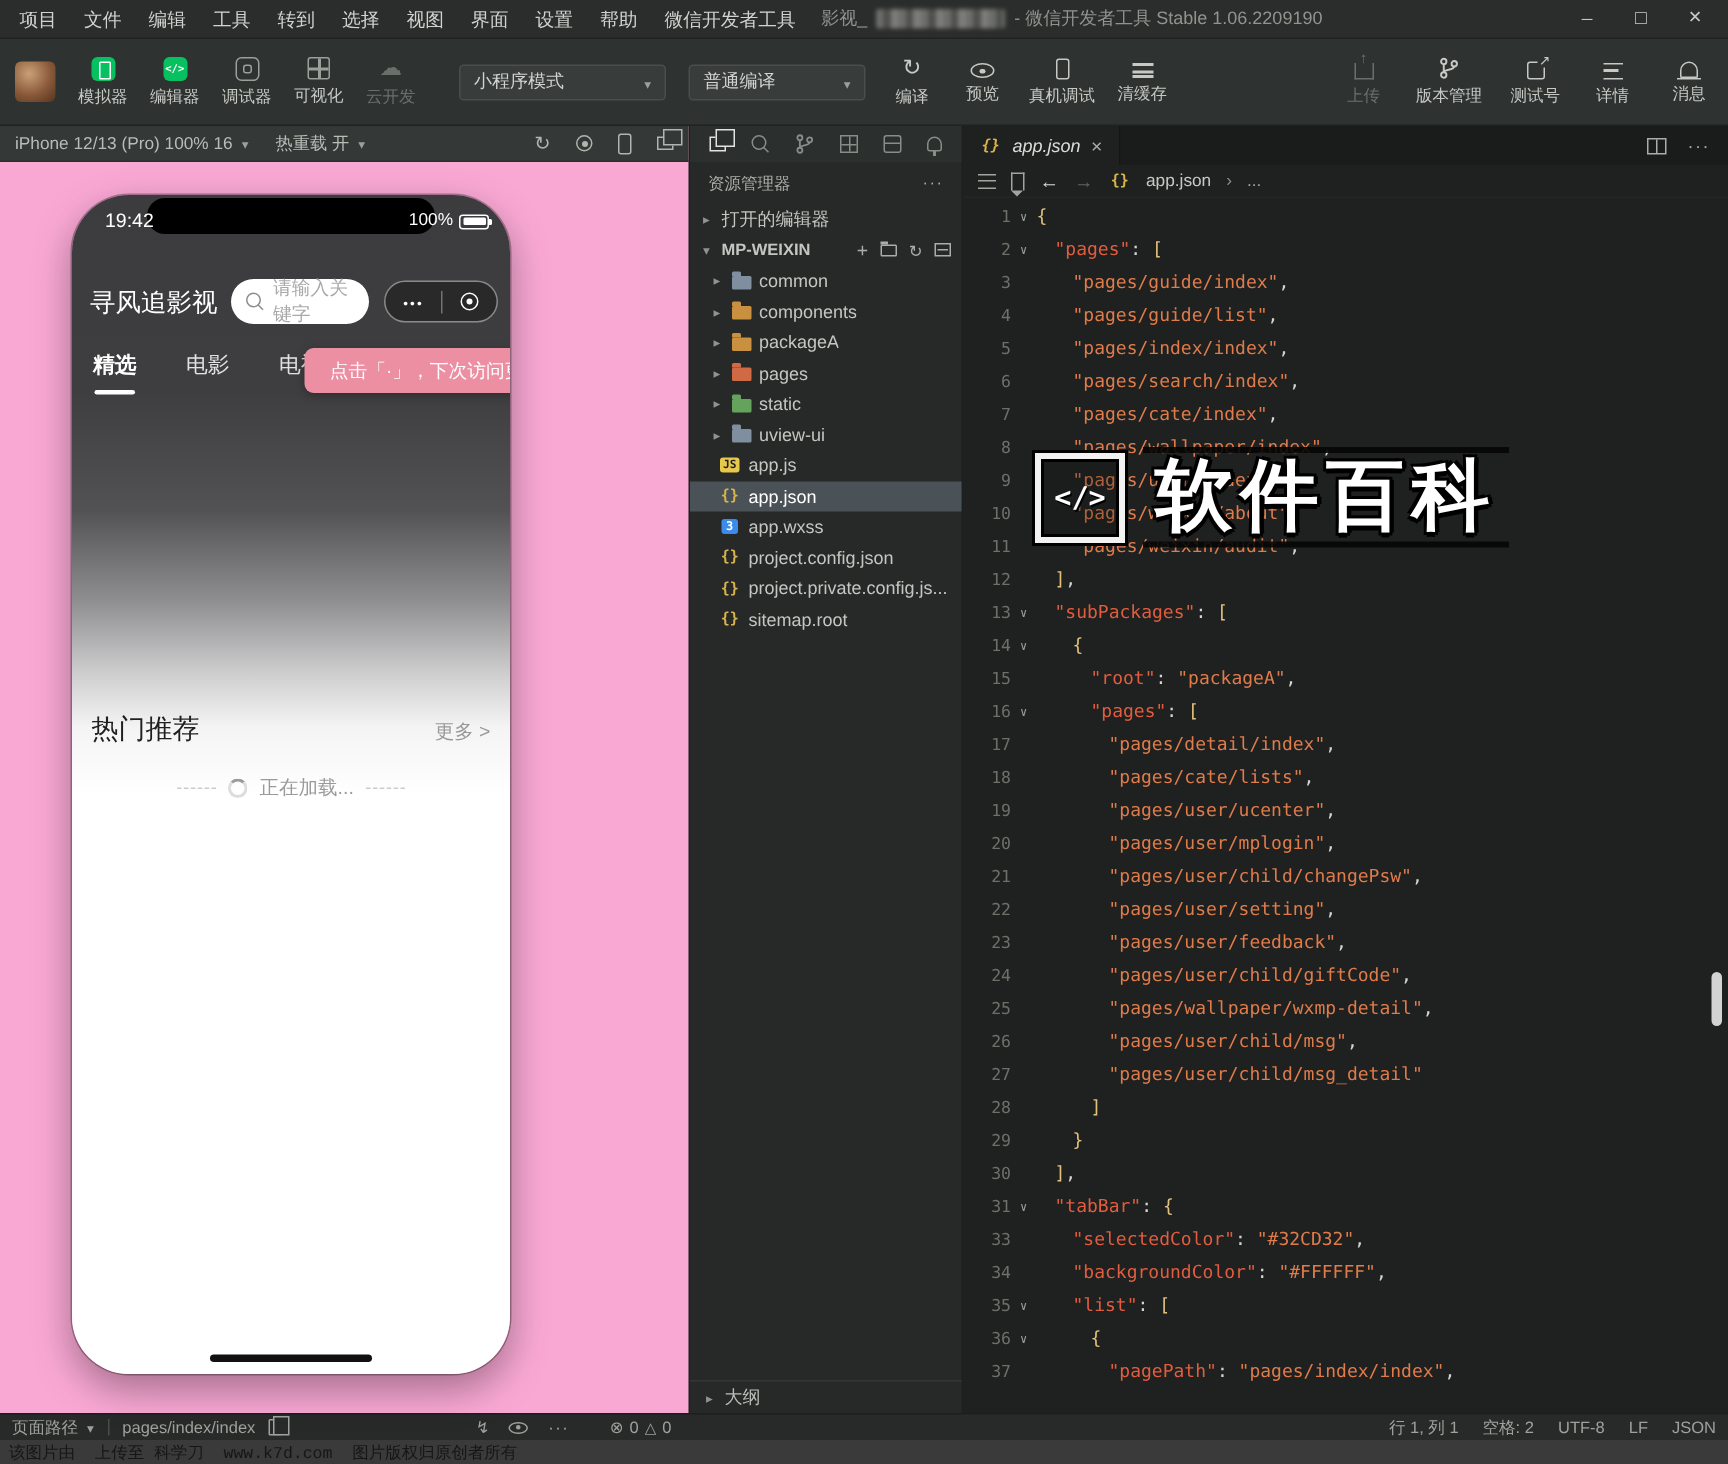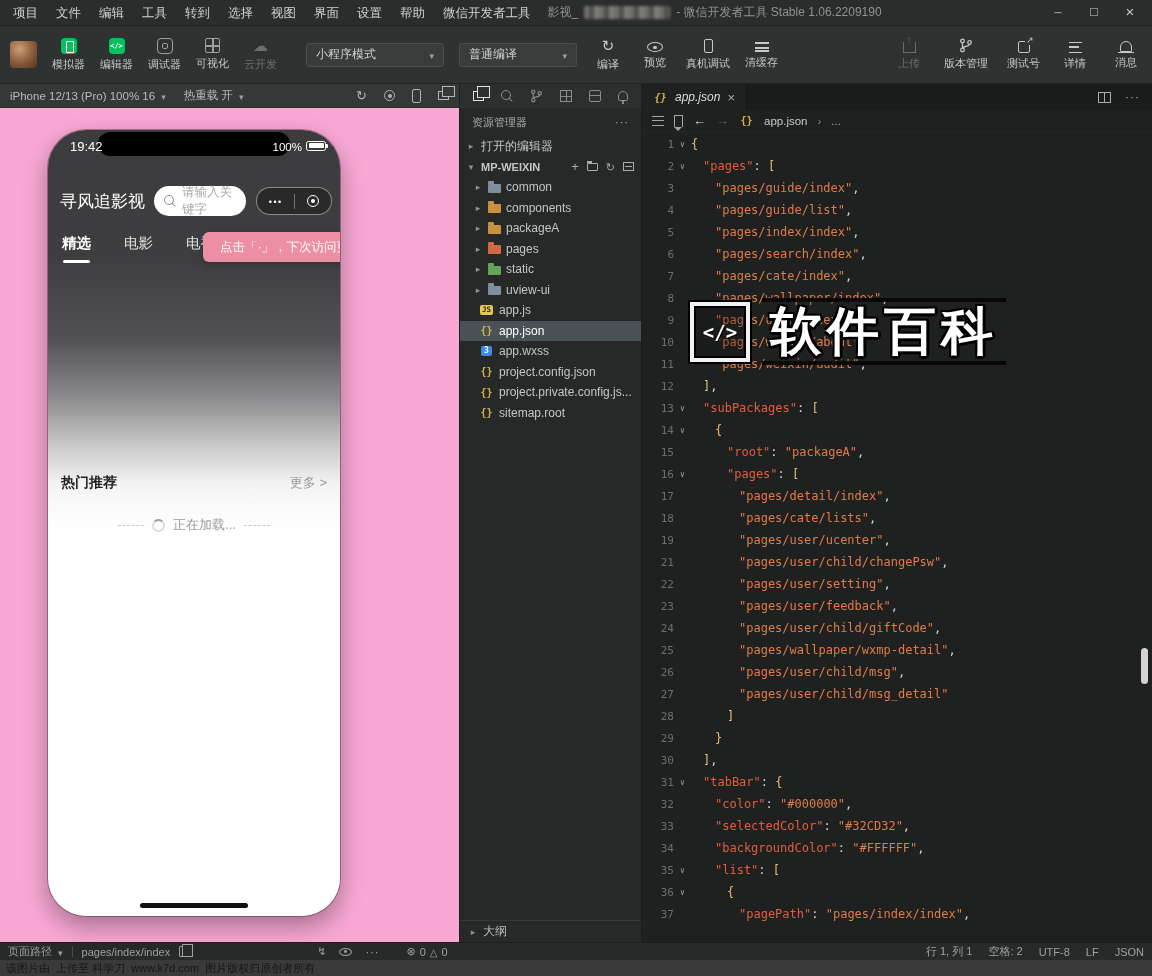--- a/index.html
+++ b/index.html
@@ -66,42 +66,42 @@
   .ic-record::after{content:'';position:absolute;inset:2.5px;border-radius:50%;background:currentColor;}
   .ic-devframe{width:9px;height:14px;border:1.4px solid currentColor;border-radius:2px;display:inline-block;}
   .ic-detach{width:11px;height:9px;border:1.3px solid currentColor;display:inline-block;position:relative;}
   .ic-detach::after{content:'';position:absolute;left:2.5px;bottom:2.5px;width:11px;height:9px;border:1.3px solid currentColor;background:#343836;}
 
   .phone{position:absolute;left:48px;top:46px;width:292px;height:786px;border-radius:38px;overflow:hidden;
     background:linear-gradient(180deg,#3c3c3e 0px,#3e3e40 130px,#525254 210px,#8e8e90 270px,#cfcfd0 320px,#f4f4f4 355px,#ffffff 400px);
     box-shadow:0 0 0 1px rgba(0,0,0,.3),0 10px 26px rgba(0,0,0,.35);}
   .notch{position:absolute;top:2px;left:50%;transform:translateX(-50%);width:192px;height:24px;background:#000;border-radius:14px;}
   .p-status{position:absolute;top:9px;left:22px;right:14px;display:flex;justify-content:space-between;align-items:center;color:#fff;font-size:13px;}
-  .p-batt{display:flex;align-items:flex-start;gap:4px;font-size:11.5px;}
+  .p-batt{display:flex;align-items:flex-end;gap:4px;font-size:11.5px;}
   .batt-ic{width:20px;height:10px;border:1px solid #fff;border-radius:2.5px;position:relative;display:inline-block;}
   .batt-ic::before{content:'';position:absolute;inset:1.5px;background:#fff;border-radius:1px;}
   .batt-ic::after{content:'';position:absolute;right:-3px;top:2.5px;width:1.8px;height:4px;background:#fff;border-radius:0 1px 1px 0;}
   .p-header{position:absolute;top:56px;left:12px;right:8px;display:flex;align-items:center;}
   .p-title{font-size:17px;color:#fff;width:94px;flex:none;}
   .p-search{flex:1;height:30px;background:#fff;border-radius:16px;display:flex;align-items:center;padding:0 10px;gap:6px;color:#a9a9a9;font-size:12.5px;}
   .mag{position:relative;width:12px;height:12px;flex:none;color:#8c8c8c;}
   .mag::before{content:'';position:absolute;width:8px;height:8px;border:1.4px solid currentColor;border-radius:50%;left:0;top:0;}
   .mag::after{content:'';position:absolute;width:4.5px;height:1.4px;background:currentColor;transform:rotate(45deg);left:7px;top:9px;}
   .p-capsule{width:76px;height:28px;margin-left:10px;background:rgba(25,25,25,.55);border:1px solid rgba(255,255,255,.45);border-radius:15px;display:flex;align-items:center;justify-content:space-evenly;flex:none;}
   .cap-dots::after{content:'•••';color:#fff;font-size:9px;letter-spacing:1.5px;}
   .cap-div{width:1px;height:15px;background:rgba(255,255,255,.35);}
   .cap-target{width:12px;height:12px;border:1.4px solid #fff;border-radius:50%;position:relative;}
   .cap-target::after{content:'';position:absolute;inset:3px;background:#fff;border-radius:50%;}
   .p-tabs{position:absolute;top:104px;left:14px;display:flex;gap:33px;color:rgba(255,255,255,.85);font-size:14.5px;}
   .p-tab.active{font-weight:bold;color:#fff;position:relative;text-align:center;}
   .p-tab.active::after{content:'';position:absolute;left:1px;right:1px;bottom:-10px;height:3px;background:#fff;border-radius:2px;}
   .p-tooltip{position:absolute;top:102px;left:155px;width:188px;height:30px;background:#ec8fa3;border-radius:6px;color:#fff;font-size:12.5px;display:flex;align-items:center;justify-content:center;z-index:4;box-shadow:0 2px 6px rgba(0,0,0,.25);white-space:nowrap;}
   .p-tooltip::before{content:'';position:absolute;top:-6px;left:148px;border-left:7px solid transparent;border-right:7px solid transparent;border-bottom:7px solid #ec8fa3;}
   .p-section{position:absolute;top:344px;left:13px;right:13px;display:flex;align-items:baseline;justify-content:space-between;}
-  .p-sec-title{font-size:14px;font-weight:bold;color:#1f1f1f;}
+  .p-sec-title{font-size:18px;font-weight:normal;color:#1f1f1f;}
   .p-more{font-size:13px;color:#999;}
   .p-loading{position:absolute;top:386px;left:0;right:0;display:flex;align-items:center;justify-content:center;gap:8px;color:#9a9a9a;font-size:13px;}
   .dash{width:26px;border-top:1px dashed #ccc;}
   .spin{width:13px;height:13px;border:2px solid #ddd;border-top-color:#9a9a9a;border-radius:50%;flex:none;}
   .home-bar{position:absolute;bottom:8px;left:50%;transform:translateX(-50%);width:108px;height:5px;background:#111;border-radius:3px;}
 
   
   #explorer{width:182px;background:#262927;border-right:1px solid #1c1f1d;position:relative;font-size:12px;}
   .exp-icons{height:24px;display:flex;align-items:center;justify-content:space-between;padding:0 13px;background:#2b2f2d;color:#888d88;}
   .exp-icons .on{color:#e0e3e0;}
@@ -183,21 +183,21 @@
   .sb-div{width:1px;height:11px;background:#4a4e4b;}
   .ic-copy{width:9px;height:11px;border:1.2px solid #9da29d;border-radius:1px;position:relative;display:inline-block;}
   .ic-copy::after{content:'';position:absolute;left:2px;top:-3px;width:9px;height:11px;border:1.2px solid #9da29d;background:#272a28;}
   .sb-mid{display:flex;align-items:center;gap:13px;margin-left:120px;}
   .ic-bolt::after{content:'↯';font-size:11px;}
   .sb-probs{display:flex;align-items:center;gap:4px;margin-left:18px;}
   .ic-err::after{content:'⊗';font-size:11px;}
   .ic-warn::after{content:'△';font-size:10px;}
   .sb-right{margin-left:auto;display:flex;gap:16px;align-items:center;white-space:nowrap;}
   #footer{height:16px;background:#3a3a3a;color:#161616;font-size:11px;display:flex;align-items:center;padding:0 6px;}
-  #footer span{white-space:pre;}
+  #footer span{white-space:pre;font-family:Liberation Mono, monospace;}
   .sbic-eye{width:13px;height:8px;border:1.2px solid currentColor;border-radius:50%;position:relative;display:inline-block;}
   .sbic-eye::after{content:'';position:absolute;left:4px;top:1.8px;width:2.8px;height:2.8px;border-radius:50%;background:currentColor;}
 </style>
 </head>
 <body>
 
 <div id="menubar">
   <div id="menu-items" style="display: flex;">
       <span class="menu-item">项目</span>
       <span class="menu-item">文件</span>
@@ -574,20 +574,25 @@
             <span class="ln">18</span>
             <span class="fold"></span>
             <span class="code" style="padding-left: 48px;"><span class="tk-s">"pages/cate/lists"</span><span class="tk-w">,</span></span>
           </div>
           <div class="code-line">
             <span class="ln">19</span>
             <span class="fold"></span>
             <span class="code" style="padding-left: 48px;"><span class="tk-s">"pages/user/ucenter"</span><span class="tk-w">,</span></span>
           </div>
           <div class="code-line">
+            <span class="ln">20</span>
+            <span class="fold"></span>
+            <span class="code" style="padding-left: 48px;"><span class="tk-s">"pages/user/mplogin"</span><span class="tk-w">,</span></span>
+          </div>
+          <div class="code-line">
             <span class="ln">21</span>
             <span class="fold"></span>
             <span class="code" style="padding-left: 48px;"><span class="tk-s">"pages/user/child/changePsw"</span><span class="tk-w">,</span></span>
           </div>
           <div class="code-line">
             <span class="ln">22</span>
             <span class="fold"></span>
             <span class="code" style="padding-left: 48px;"><span class="tk-s">"pages/user/setting"</span><span class="tk-w">,</span></span>
           </div>
           <div class="code-line">
@@ -627,25 +632,20 @@
           </div>
           <div class="code-line">
             <span class="ln">30</span>
             <span class="fold"></span>
             <span class="code" style="padding-left: 12px;"><span class="tk-p">]</span><span class="tk-w">,</span></span>
           </div>
           <div class="code-line">
             <span class="ln">31</span>
             <span class="fold on"></span>
             <span class="code" style="padding-left: 12px;"><span class="tk-k">"tabBar"</span><span class="tk-w">: </span><span class="tk-p">{</span></span>
-          </div>
-          <div class="code-line">
-            <span class="ln">32</span>
-            <span class="fold"></span>
-            <span class="code" style="padding-left: 24px;"><span class="tk-k">"color"</span><span class="tk-w">: </span><span class="tk-s">"#000000"</span><span class="tk-w">,</span></span>
           </div>
           <div class="code-line">
             <span class="ln">33</span>
             <span class="fold"></span>
             <span class="code" style="padding-left: 24px;"><span class="tk-k">"selectedColor"</span><span class="tk-w">: </span><span class="tk-s">"#32CD32"</span><span class="tk-w">,</span></span>
           </div>
           <div class="code-line">
             <span class="ln">34</span>
             <span class="fold"></span>
             <span class="code" style="padding-left: 24px;"><span class="tk-k">"backgroundColor"</span><span class="tk-w">: </span><span class="tk-s">"#FFFFFF"</span><span class="tk-w">,</span></span>

